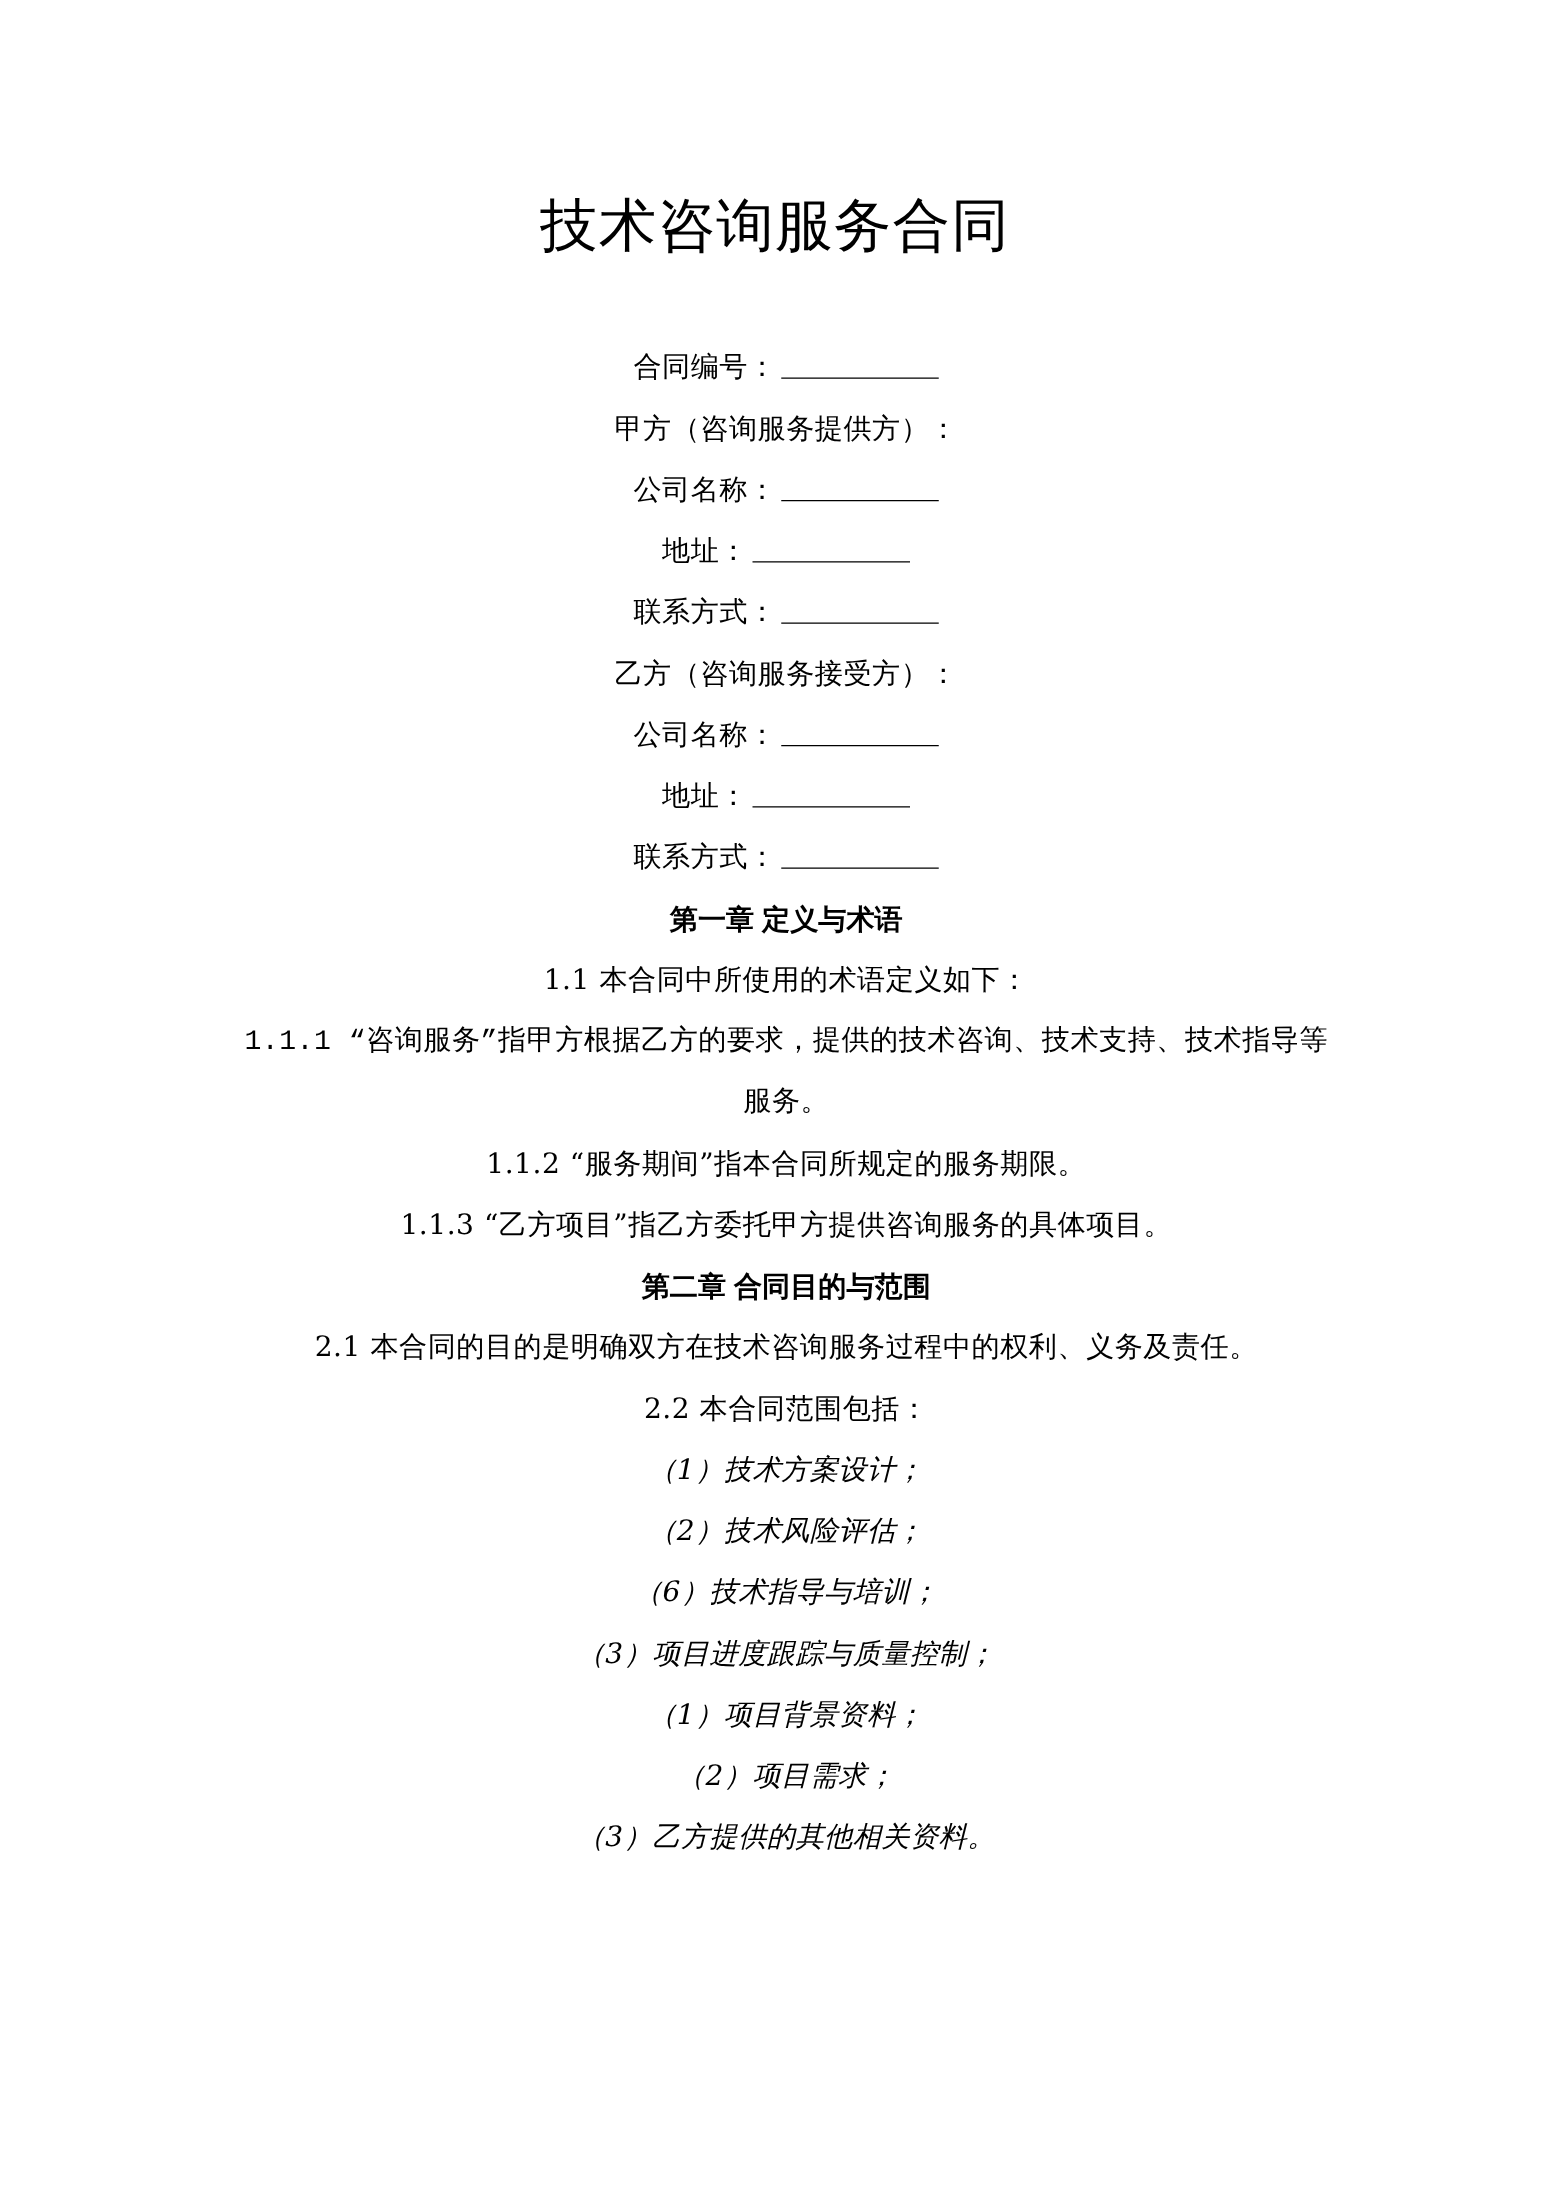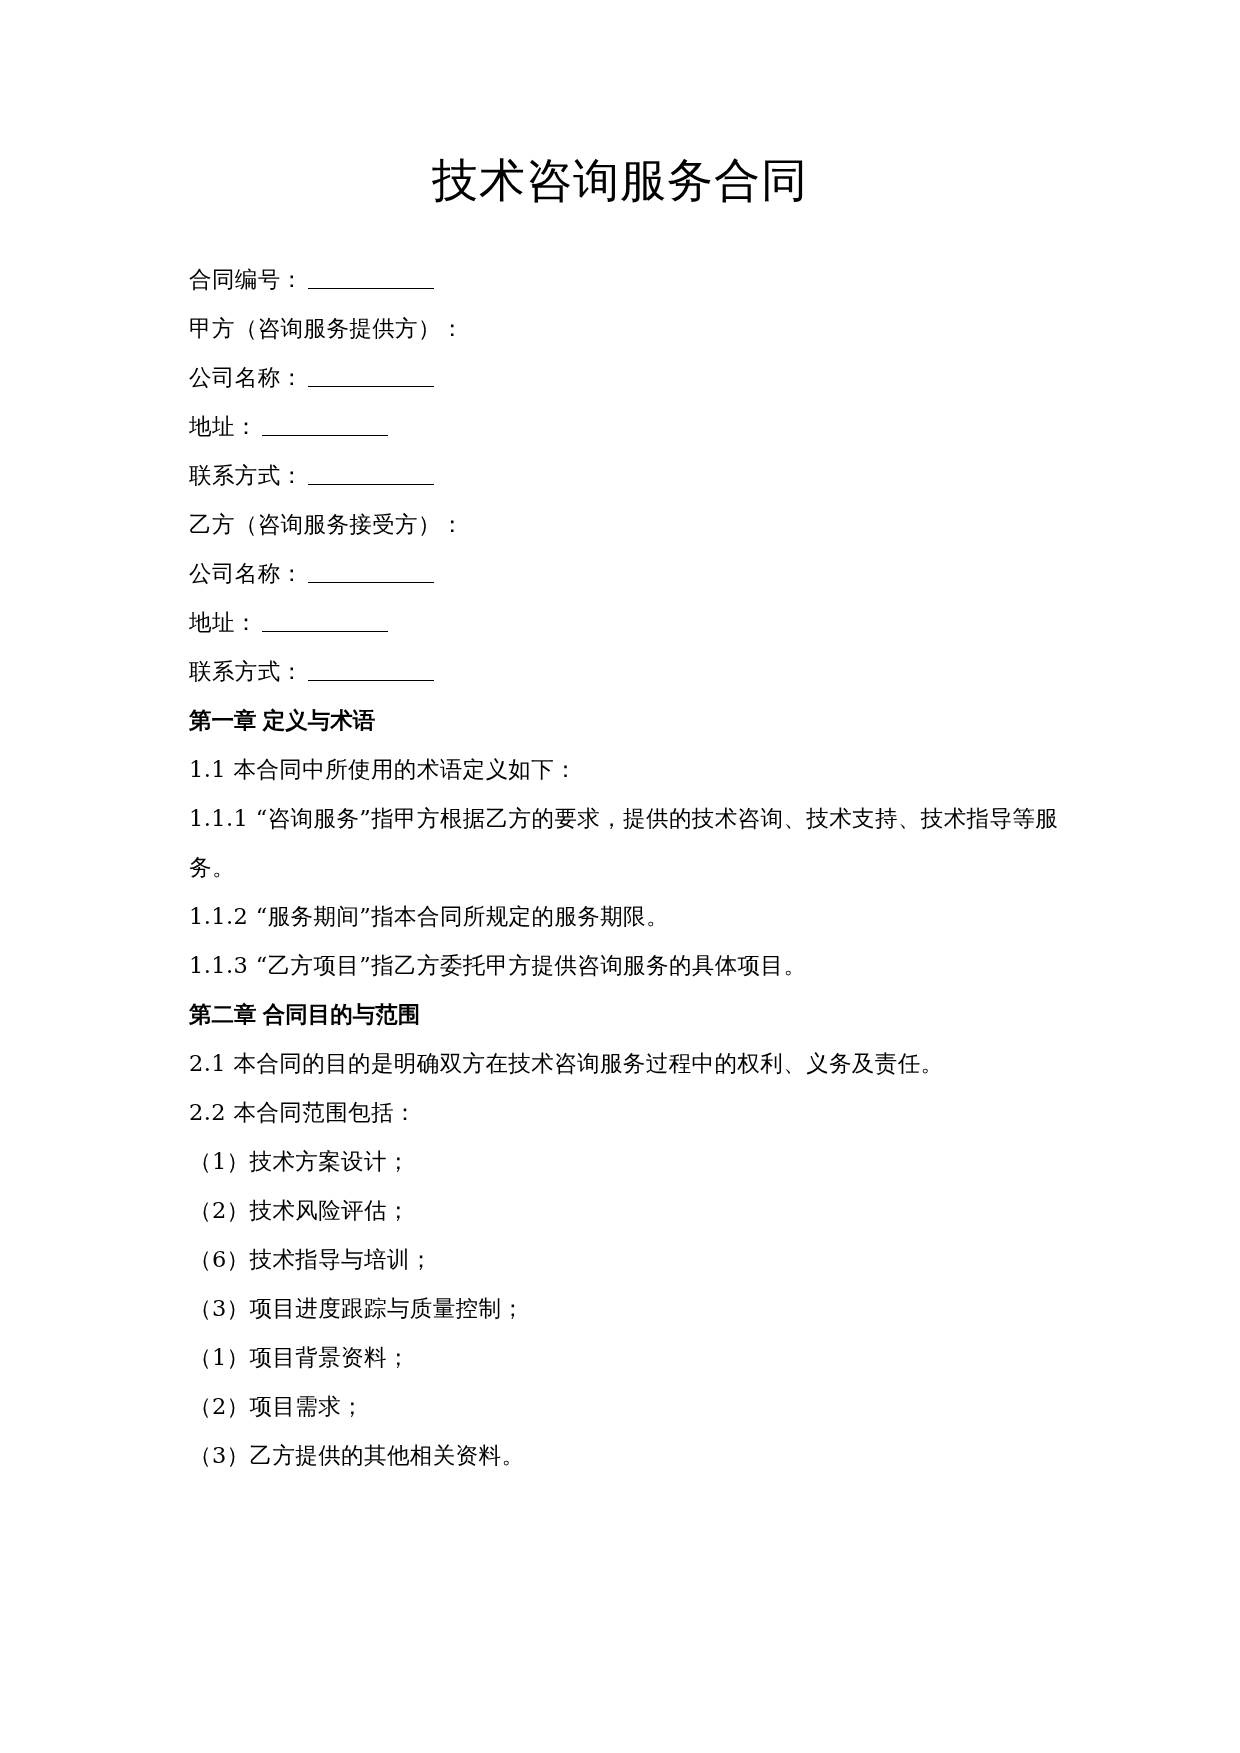--- a/index.html
+++ b/index.html
@@ -31,52 +31,55 @@
       text-align: center;
       font-size: 46px;
       line-height: 60px;
       letter-spacing: 1px;
       font-weight: normal;
       margin: 0;
     }
     .body {
       position: absolute;
       left: 189px;
-      top: 255px;
+      top: 270px;
       width: 880px;
+      text-align: center;
     }
     .line {
       font-size: 22.5px;
       line-height: 49px;
       height: 49px;
       white-space: nowrap;
       letter-spacing: 0.4px;
     }
     .line.wrap {
       white-space: normal;
       height: auto;
+      font-family: Liberation Mono, monospace;
     }
     .blank {
       display: inline-block;
       width: 126px;
       border-bottom: 1.5px solid #000;
       height: 22px;
       vertical-align: -2px;
       margin-left: 4px;
     }
     .heading {
       font-family: Liberation Sans, sans-serif;
       font-weight: bold;
       font-size: 22.5px;
       line-height: 49px;
       height: 49px;
       white-space: nowrap;
     }
     .item {
       padding-left: 0;
+      font-style: italic;
     }
   </style>
 </head>
 <body>
 
 <div class="page">
   <h1 class="title">技术咨询服务合同</h1>
 
   <div class="body">
 

